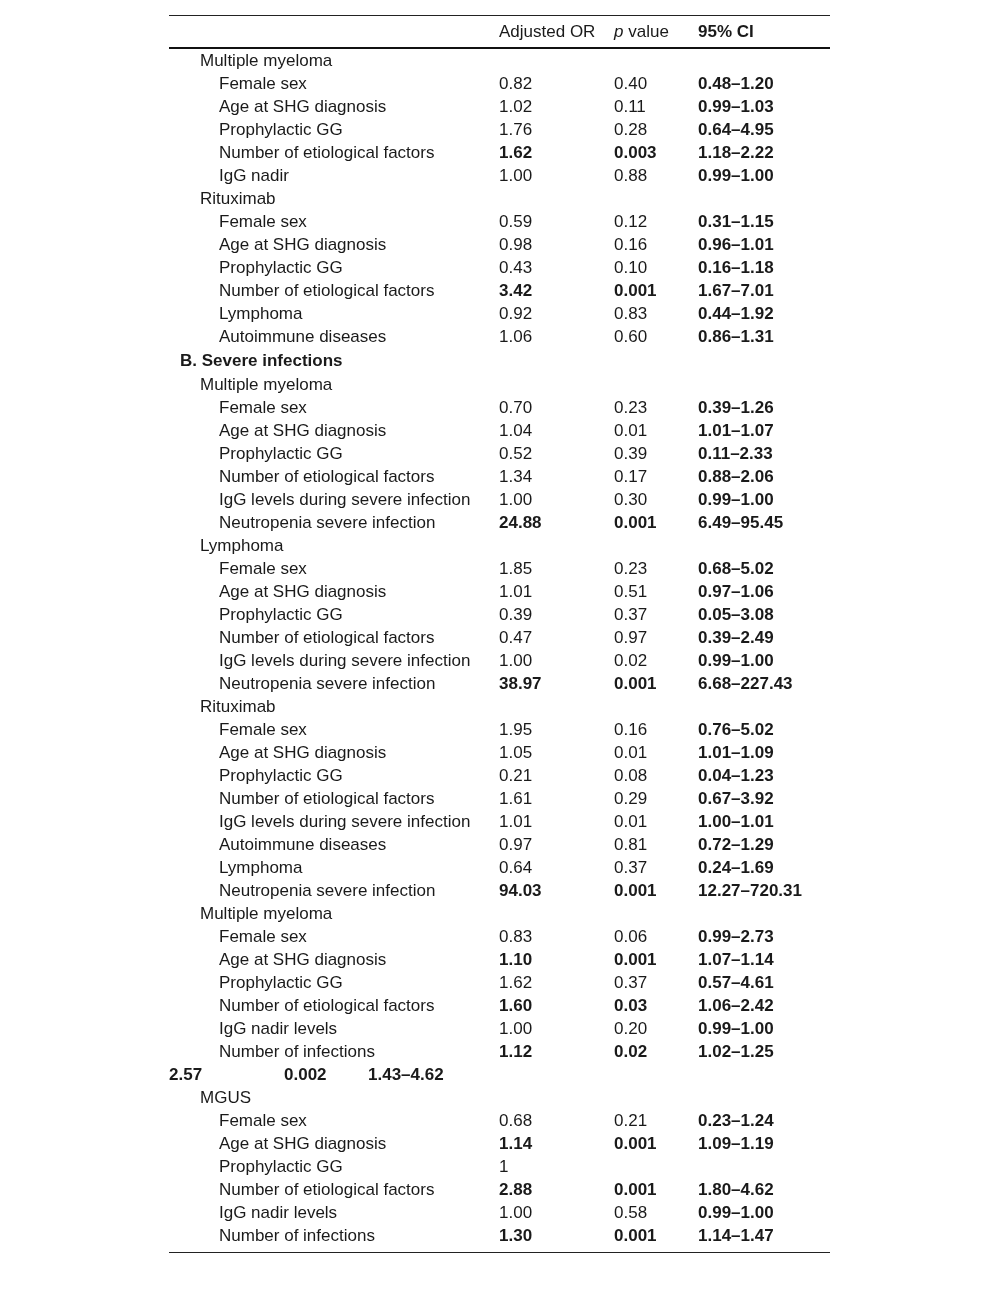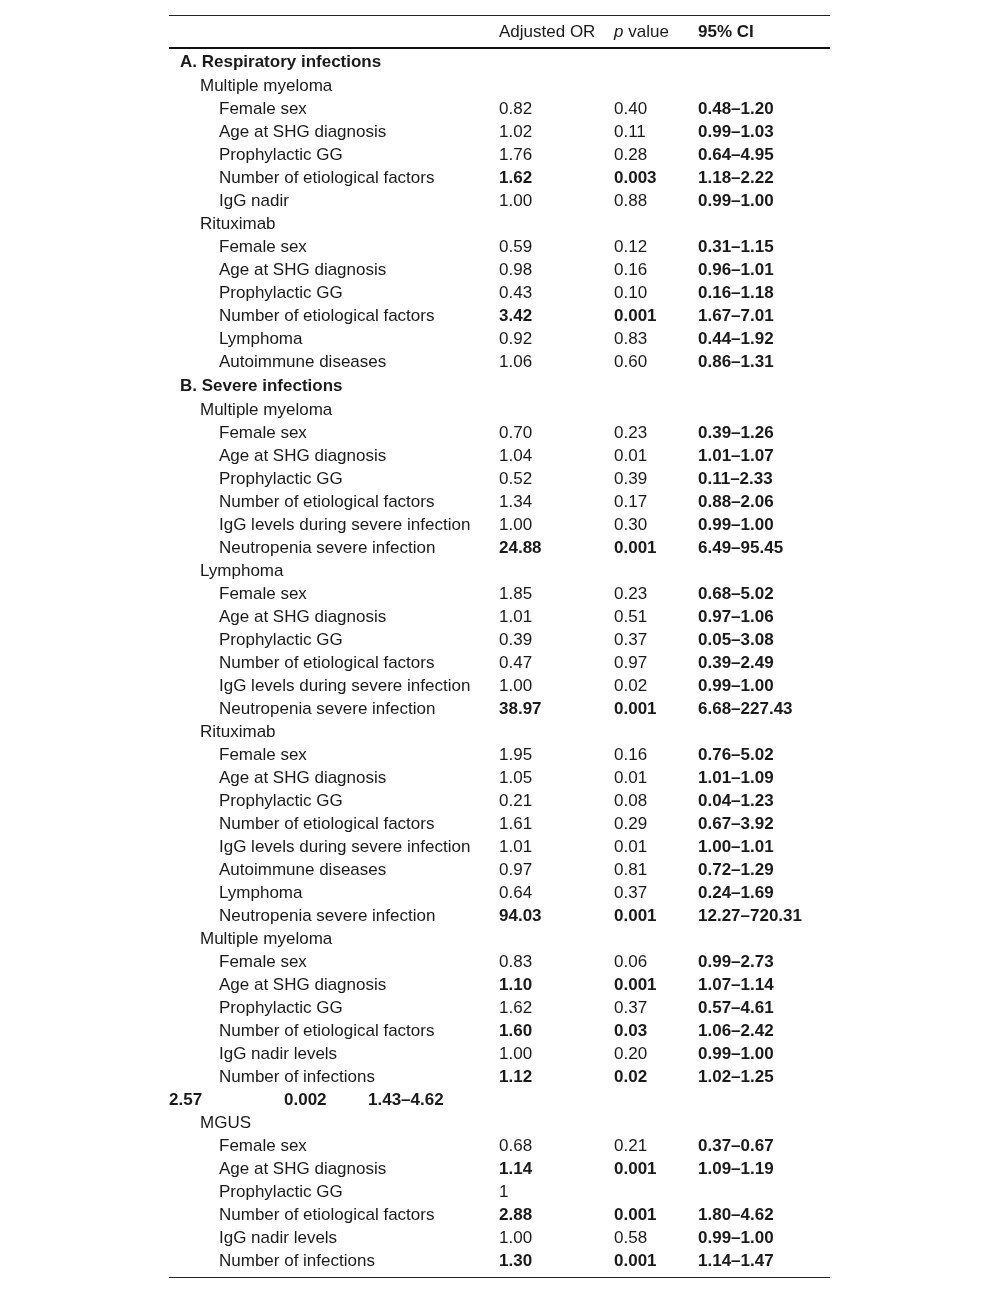--- a/index.html
+++ b/index.html
@@ -27,23 +27,20 @@
 <div class="tbl-wrap">
   <div class="rule-top"></div>
   <div class="row head">
     <div class="c-label"></div>
     <div class="c-or">Adjusted OR</div>
     <div class="c-p"><span class="ital">p</span><span> value</span></div>
     <div class="c-ci">95% CI</div>
   </div>
   <div class="rule-head"></div>
   <div id="tbody">
-      <div class="row section">
-        <div class="c-label">A. Respiratory infections</div>
-      </div>
       <div class="row group">
         <div class="c-label">Multiple myeloma</div>
       </div>
       <div class="row item">
         <div class="c-label">Female sex</div>
         <div class="c-or">0.82</div>
         <div class="c-p">0.40</div>
         <div class="c-ci">0.48–1.20</div>
       </div>
       <div class="row item">
@@ -285,21 +282,21 @@
         <div class="c-p bold">0.002</div>
         <div class="c-ci bold">1.43–4.62</div>
       </div>
       <div class="row group">
         <div class="c-label">MGUS</div>
       </div>
       <div class="row item">
         <div class="c-label">Female sex</div>
         <div class="c-or">0.68</div>
         <div class="c-p">0.21</div>
-        <div class="c-ci">0.37–0.67</div>
+        <div class="c-ci">0.23–1.24</div>
       </div>
       <div class="row item">
         <div class="c-label">Age at SHG diagnosis</div>
         <div class="c-or bold">1.14</div>
         <div class="c-p bold">0.001</div>
         <div class="c-ci bold">1.09–1.19</div>
       </div>
       <div class="row item">
         <div class="c-label">Prophylactic GG</div>
         <div class="c-or">1</div>

